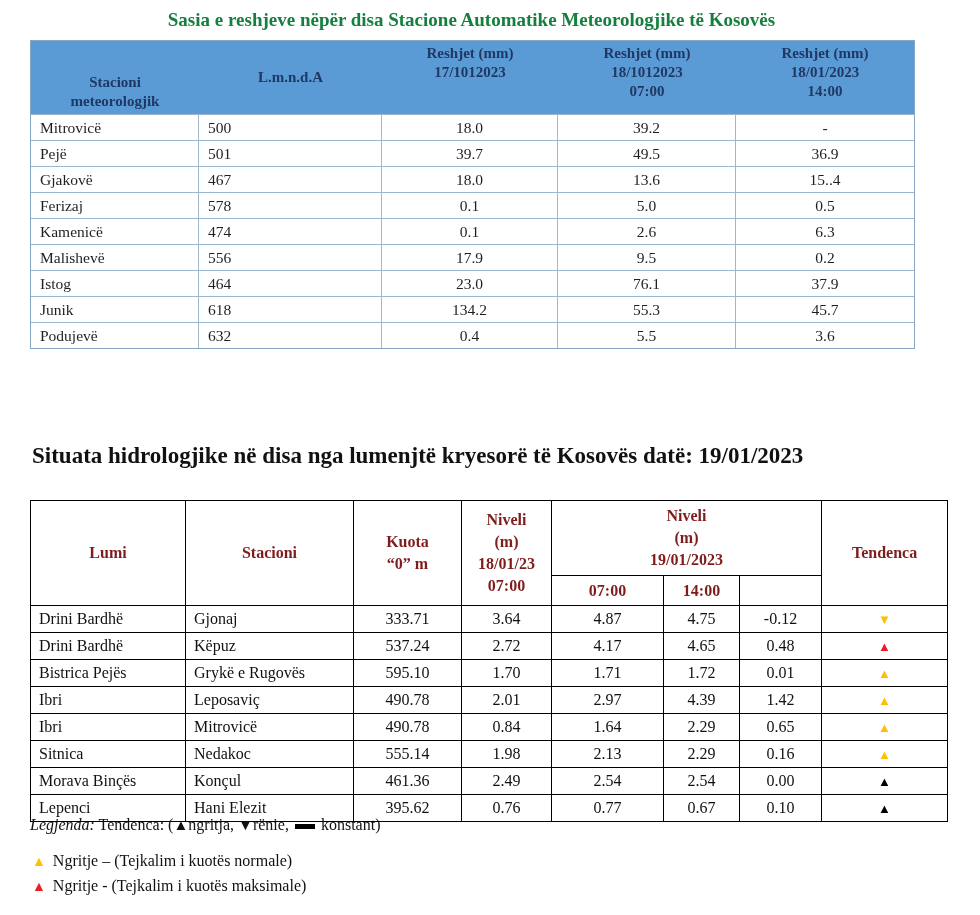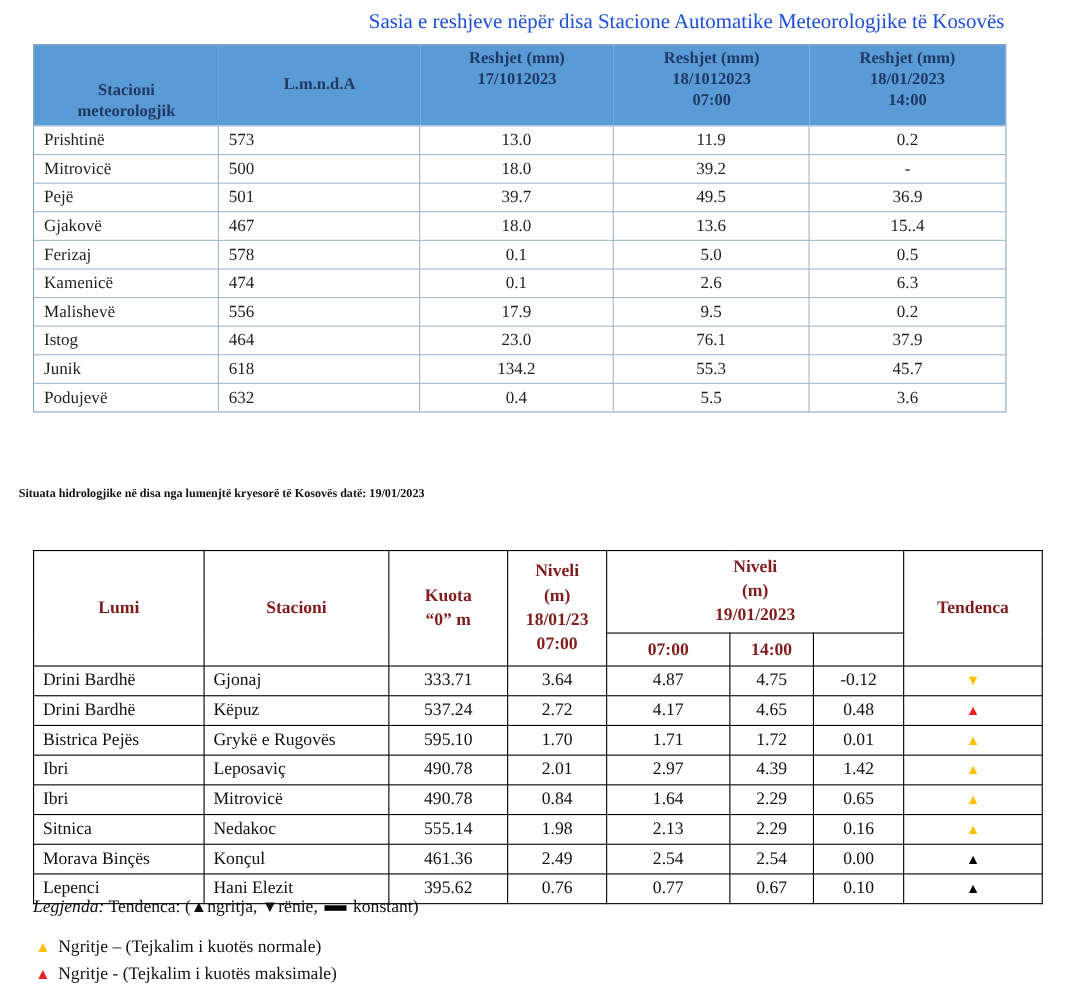--- a/index.html
+++ b/index.html
@@ -2,25 +2,25 @@
 <html><head>
 <meta charset="utf-8">
 <style>
   html,body{margin:0;padding:0;}
   body{
     width:980px;height:915px;background:#ffffff;position:relative;
     font-family:"Liberation Serif","DejaVu Serif",serif;color:#1a1a1a;
     -webkit-font-smoothing:antialiased;
   }
   .doc-title{
-    position:absolute;left:30px;width:883px;text-align:right;
-    font-weight:400;font-size:19px;color:#1d4ed8;
+    position:absolute;left:30px;width:883px;text-align:center;
+    font-weight:700;font-size:19px;color:#15803d;
   }
   .section-title{
-    position:absolute;left:17px;font-weight:700;font-size:11px;color:#111;
+    position:absolute;left:32px;font-weight:700;font-size:23px;color:#111;
   }
   
   table.t1{
     position:absolute;left:30px;top:40px;width:883px;
     border-spacing:0;table-layout:fixed;border:1px solid #86A7C4;
     font-size:15.5px;
   }
   table.t1 th{
     background:#5B9BD5;color:#1F3864;font-weight:700;font-size:15px;
     line-height:19px;padding:3px 4px;text-align:center;
@@ -93,27 +93,20 @@
     <th class="va-top">
       <div>Reshjet (mm)</div>
       <div>18/1012023</div>
       <div>07:00</div>
     </th>
     <th class="va-top">
       <div>Reshjet (mm)</div>
       <div>18/01/2023</div>
       <div>14:00</div>
     </th>
-  </tr>
-  <tr>
-    <td class="left">Prishtinë</td>
-    <td class="left">573</td>
-    <td>13.0</td>
-    <td>11.9</td>
-    <td>0.2</td>
   </tr>
   <tr>
     <td class="left">Mitrovicë</td>
     <td class="left">500</td>
     <td>18.0</td>
     <td>39.2</td>
     <td>-</td>
   </tr>
   <tr>
     <td class="left">Pejë</td>

